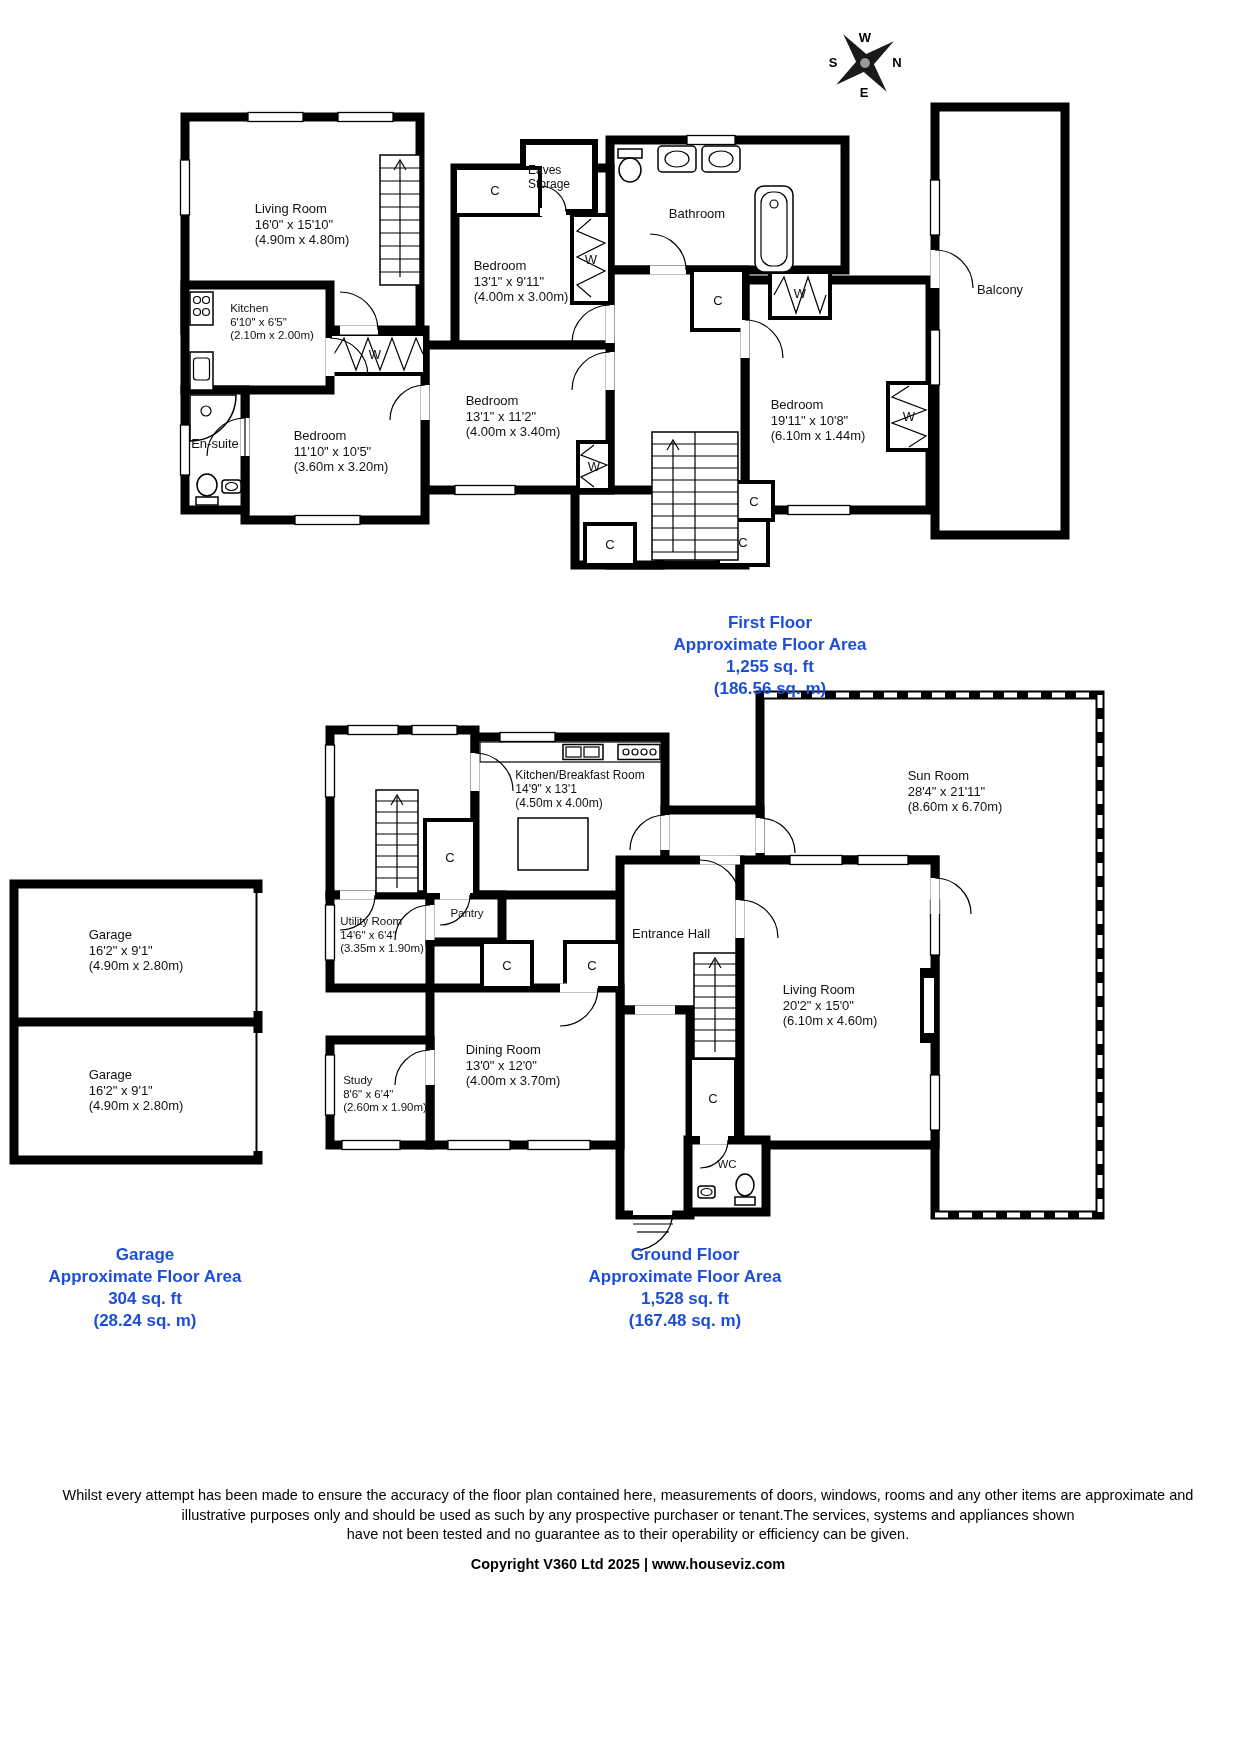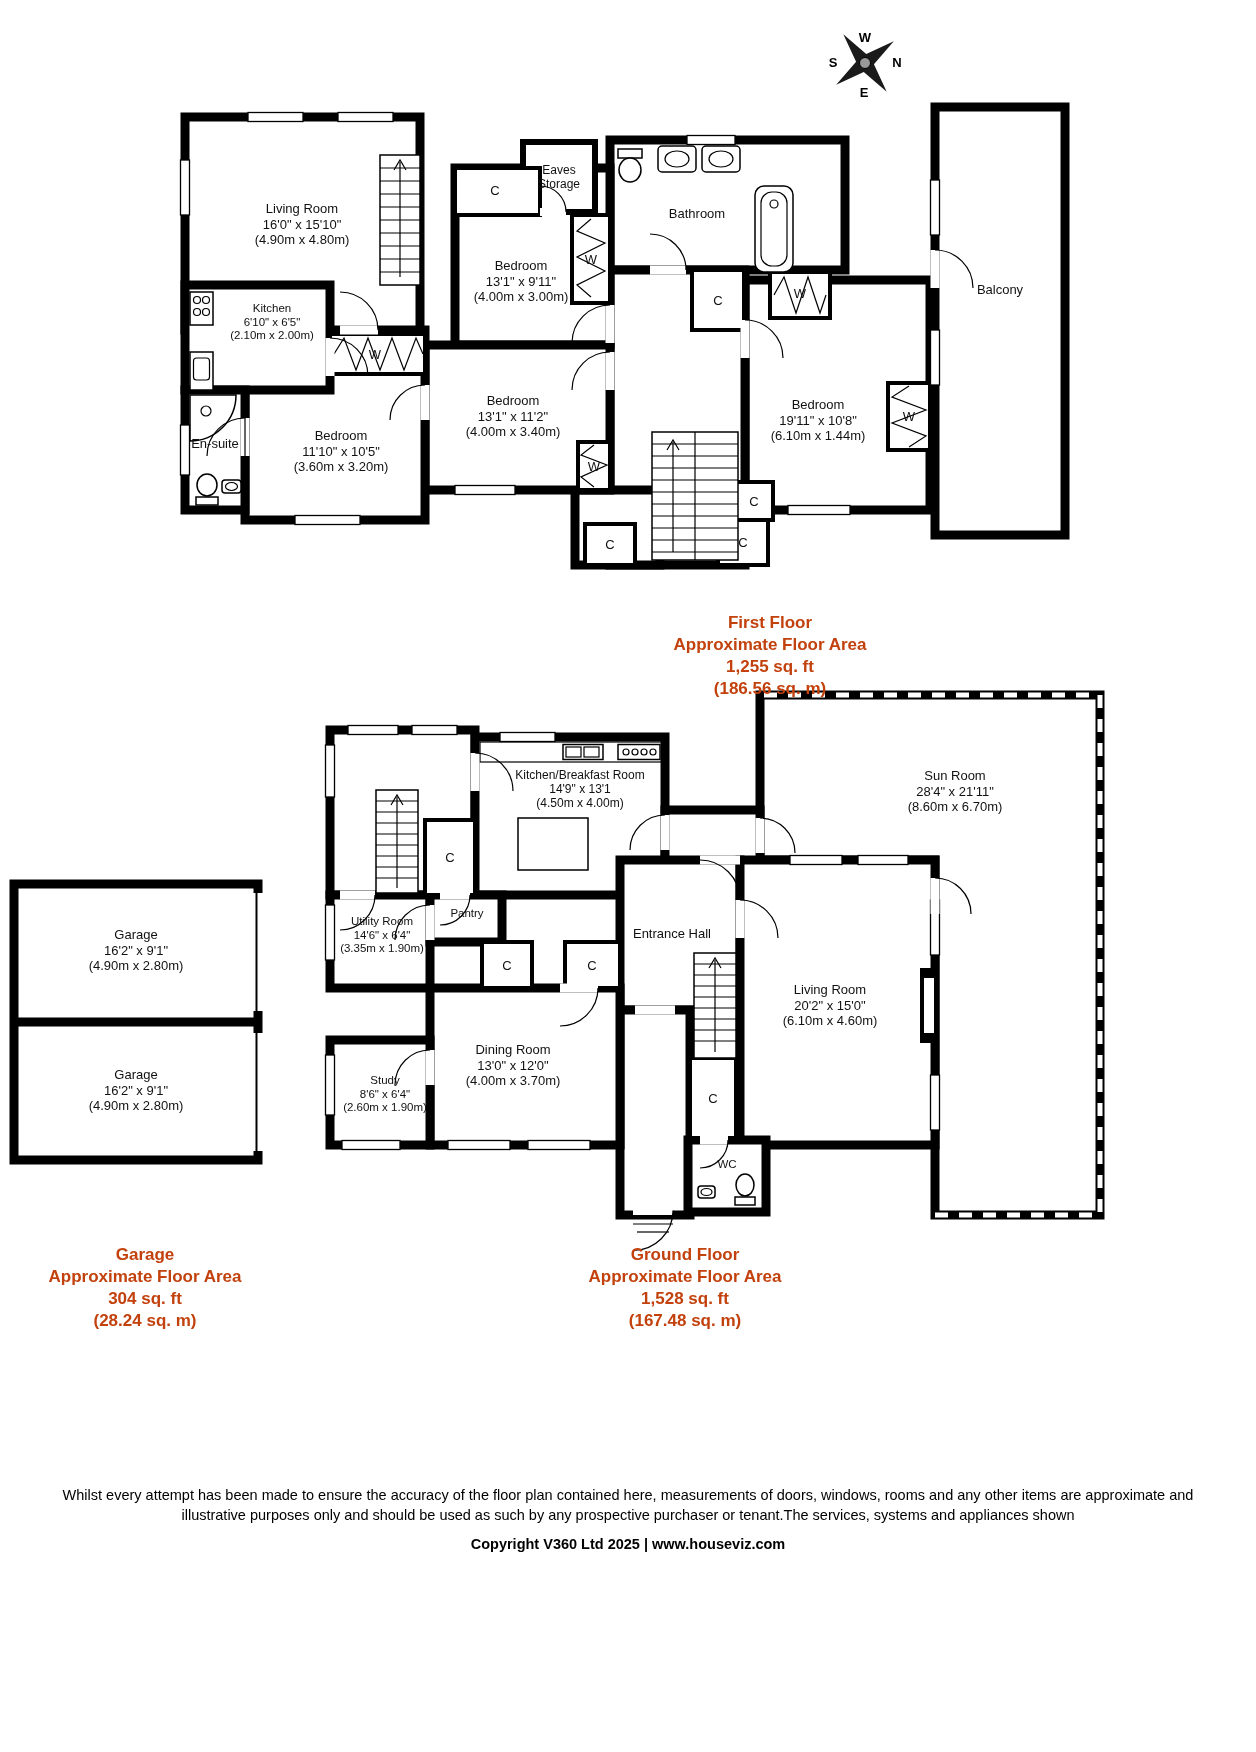--- a/index.html
+++ b/index.html
@@ -13,28 +13,28 @@
   .w6  { fill:#fff; stroke:#000; stroke-width:6; }
   .w4  { fill:#fff; stroke:#000; stroke-width:4; }
   .fix { fill:#fff; stroke:#000; stroke-width:1.5; }
   .t1  { fill:none; stroke:#000; stroke-width:1.2; }
   .win { fill:#fff; stroke:#000; stroke-width:1.3; }
   .gap { fill:#fff; stroke:none; }
   .windash { fill:none; stroke:#fff; stroke-width:5; stroke-dasharray:13 11; }
   .compass-letter { font:bold 13px "Liberation Sans", sans-serif; fill:#000; }
 
   
-  .room-label { position:absolute; transform:translate(-50%,-50%); text-align:center;
+  .room-label { position:absolute; transform:translate(-50%,-50%); 
                 font-size:13px; line-height:15.5px; white-space:nowrap; }
   .room-label.mid   { font-size:12px; line-height:14px; }
   .room-label.small { font-size:11.5px; line-height:13.5px; }
   .room-label.wrap  { white-space:normal; }
   .letter-label { position:absolute; transform:translate(-50%,-50%); font-size:13px; }
   .floor-caption { position:absolute; transform:translateX(-50%); text-align:center;
-                   font-weight:bold; font-size:17px; line-height:22px; color:#c2410c; }
+                   font-weight:bold; font-size:17px; line-height:22px; color:#1d4ed8; }
   .disclaimer { position:absolute; left:0; right:0; text-align:center; font-size:14.5px;
                 line-height:19.5px; color:#000; }
   .disclaimer .copyright { font-weight:bold; margin-top:10px; }
 </style>
 </head>
 <body>
 
 <div class="page">
 
 <svg class="plan-svg" width="1256" height="1752" viewBox="0 0 1256 1752">
@@ -438,16 +438,17 @@
 <div class="floor-caption" style="left:145px;top:1244px">
   <div>Garage</div>
   <div>Approximate Floor Area</div>
   <div>304 sq. ft</div>
   <div>(28.24 sq. m)</div>
 </div>
 
 <div class="disclaimer" style="top:1486px">
   <div>Whilst every attempt has been made to ensure the accuracy of the floor plan contained here, measurements of doors, windows, rooms and any other items are approximate and</div>
   <div>illustrative purposes only and should be used as such by any prospective purchaser or tenant.The services, systems and appliances shown</div>
+  <div>have not been tested and no guarantee as to their operability or efficiency can be given.</div>
   <div class="copyright">Copyright V360 Ltd 2025 | www.houseviz.com</div>
 </div>
 
 </div>
 
 </body></html>

